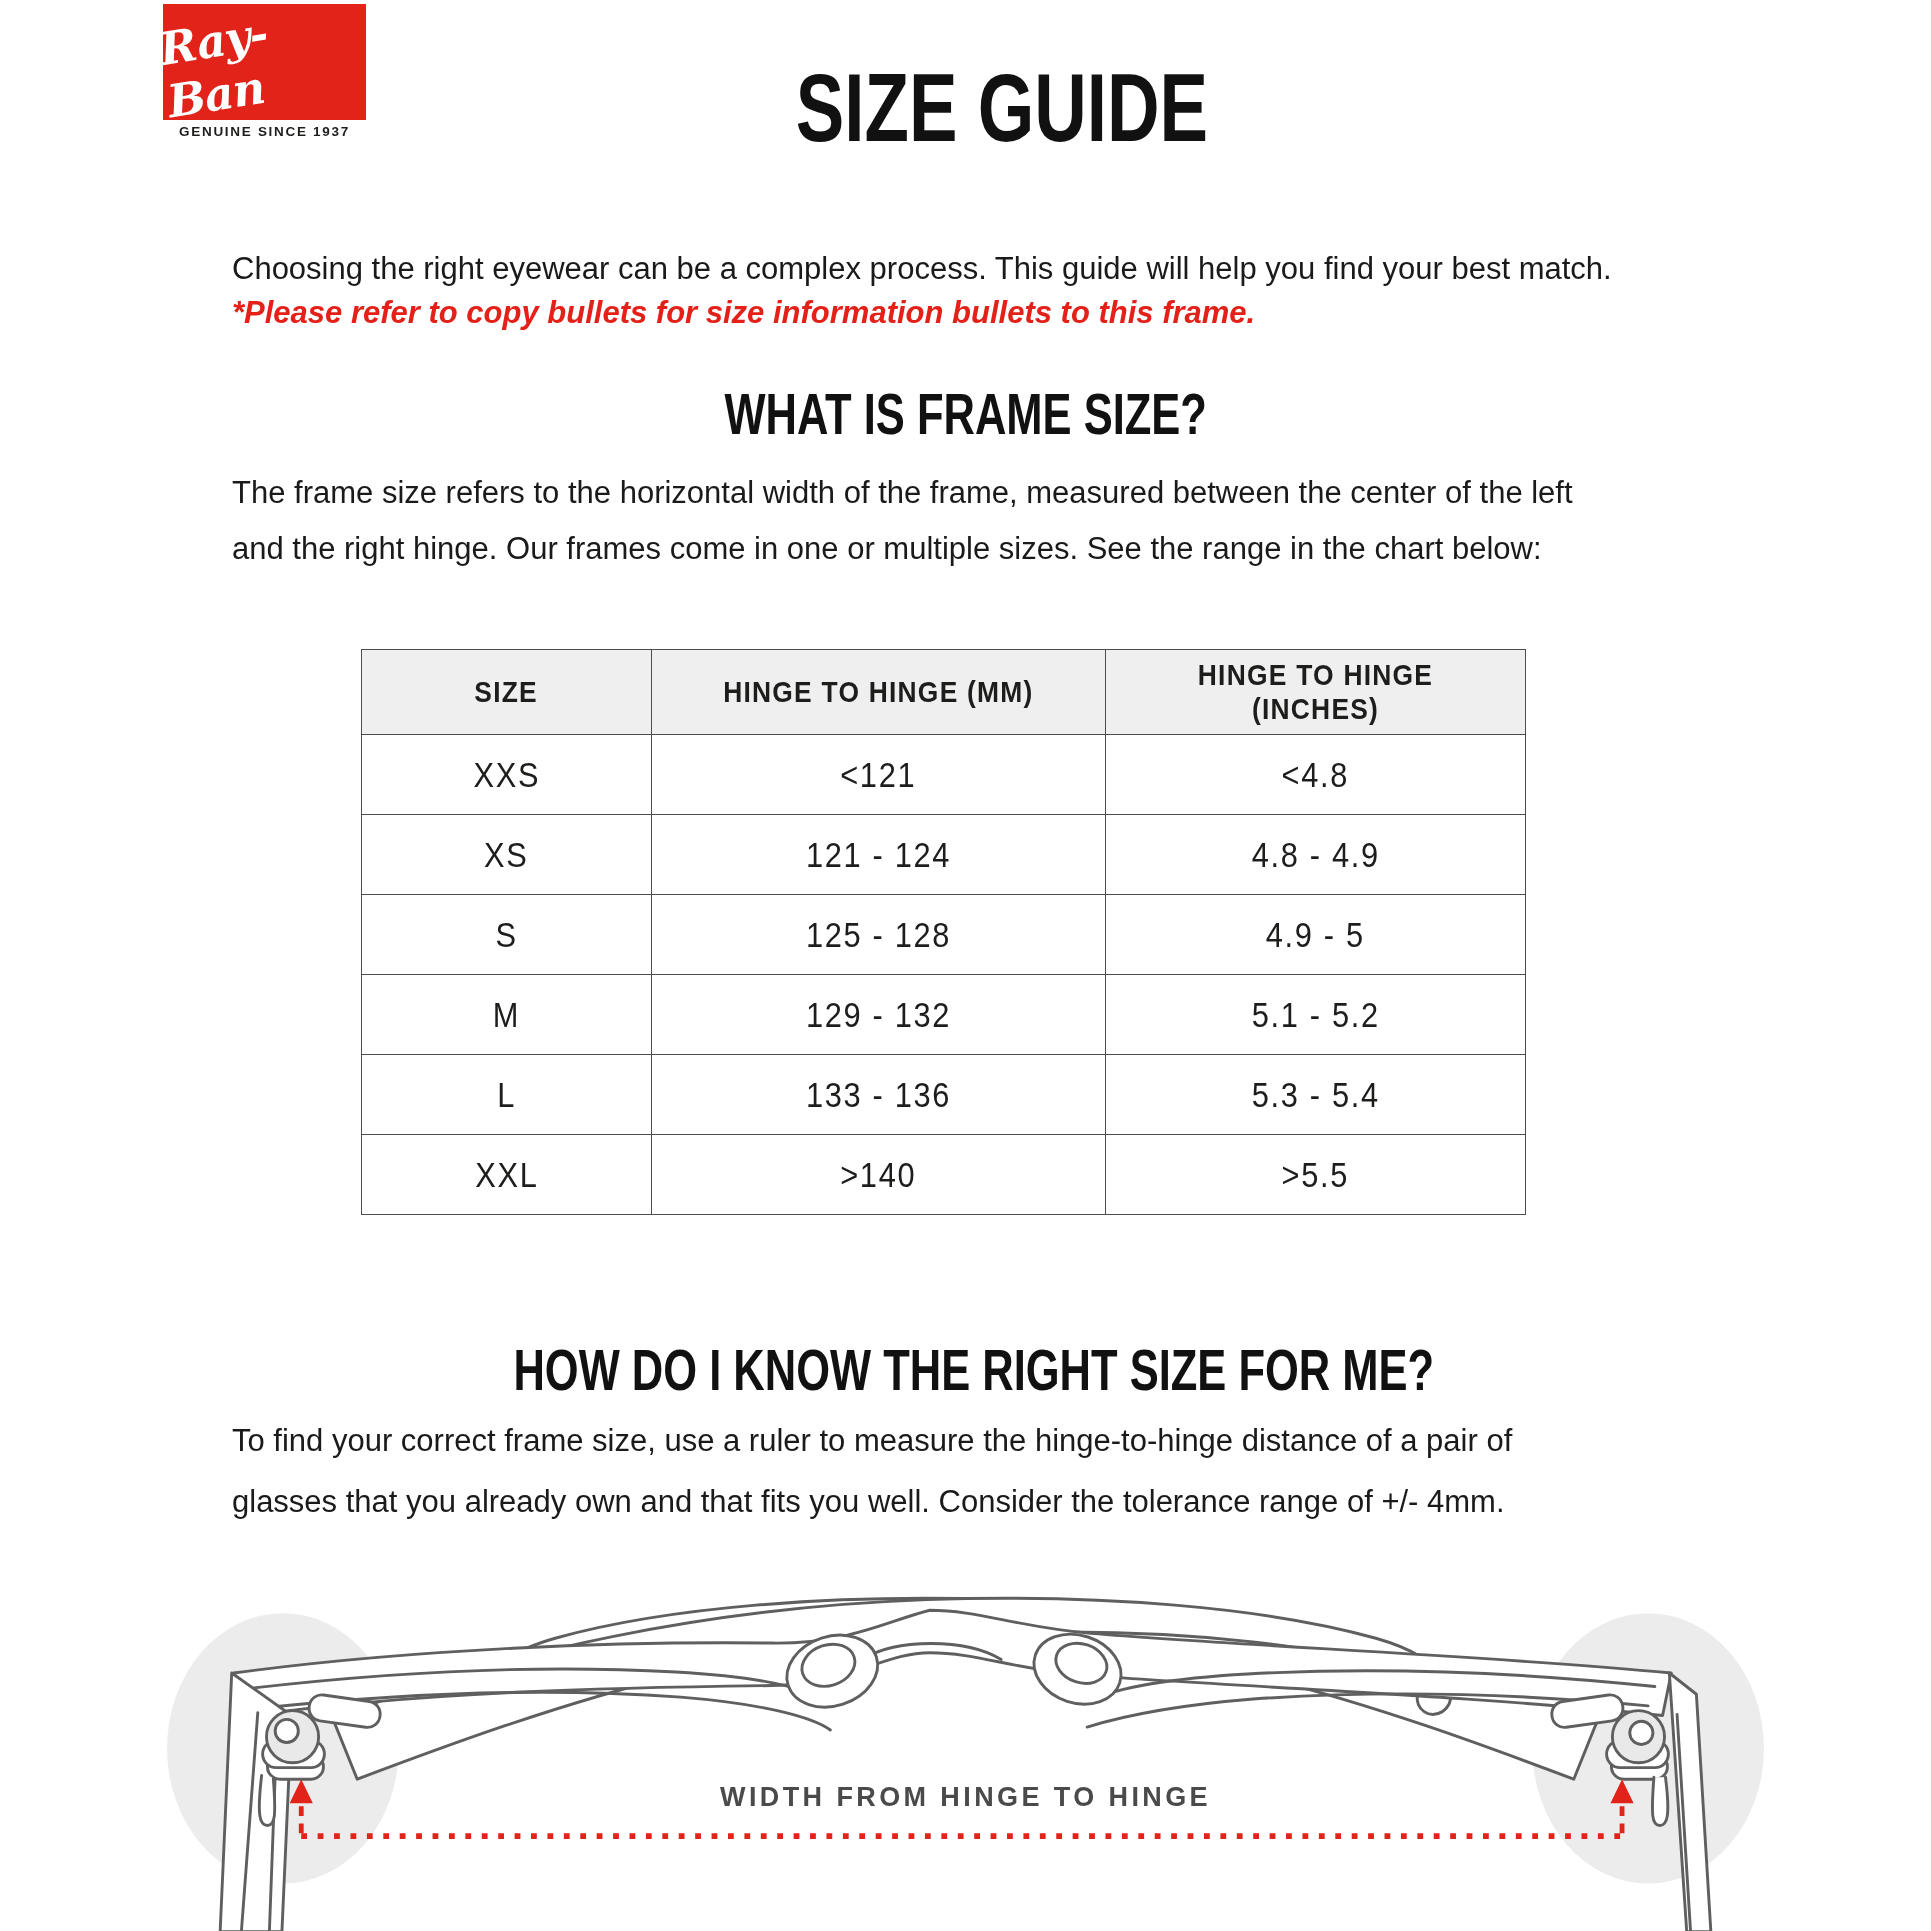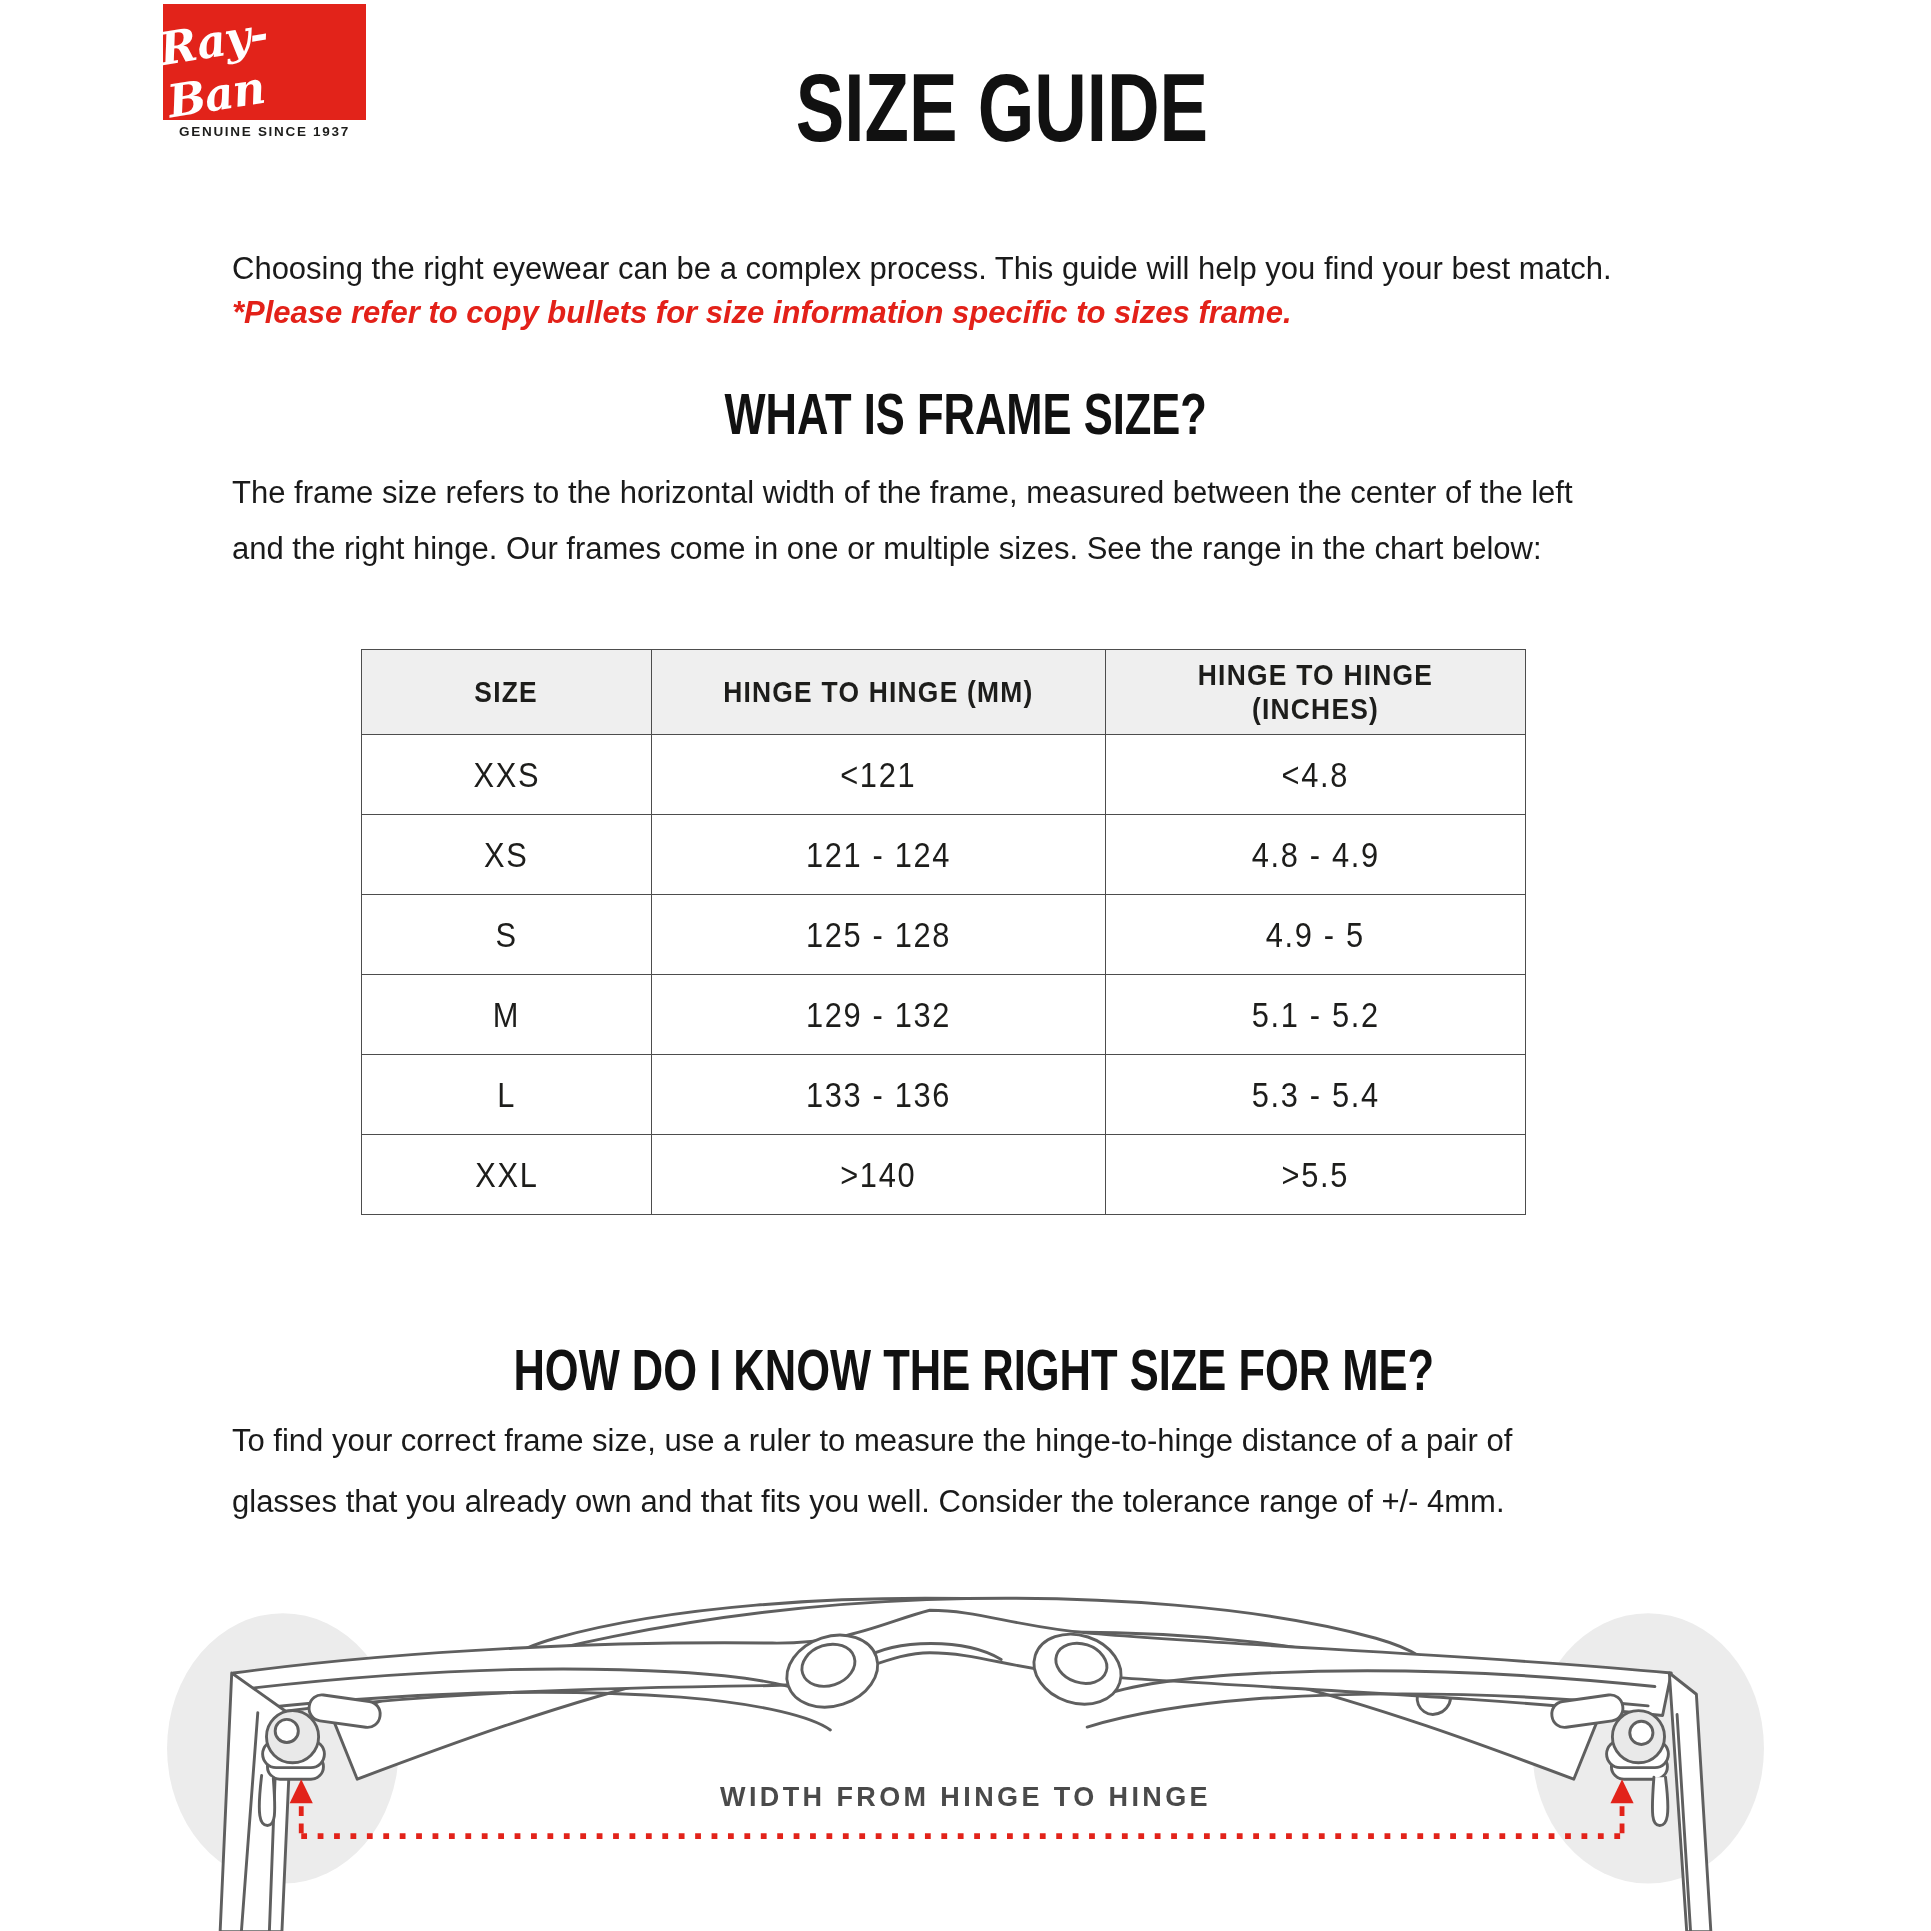--- a/index.html
+++ b/index.html
@@ -50,21 +50,21 @@
 <div class="abs logo-box">
   <span class="logo-script">Ray-Ban</span>
 </div>
 <div class="abs logo-tagline">GENUINE SINCE 1937</div>
 
 <div class="abs h-wrap h1">
   <span class="cond">SIZE GUIDE</span>
 </div>
 
 <div class="abs copy intro">Choosing the right eyewear can be a complex process. This guide will help you find your best match.</div>
-<div class="abs copy note">*Please refer to copy bullets for size information specific to sizes frame.</div>
+<div class="abs copy note">*Please refer to copy bullets for size information bullets to this frame.</div>
 
 <div class="abs h-wrap h2a">
   <span class="cond">WHAT IS FRAME SIZE?</span>
 </div>
 <div class="abs copy para1">
   <div>The frame size refers to the horizontal width of the frame, measured between the center of the left</div>
   <div>and the right hinge. Our frames come in one or multiple sizes. See the range in the chart below:</div>
 </div>
 
 <table class="size">

